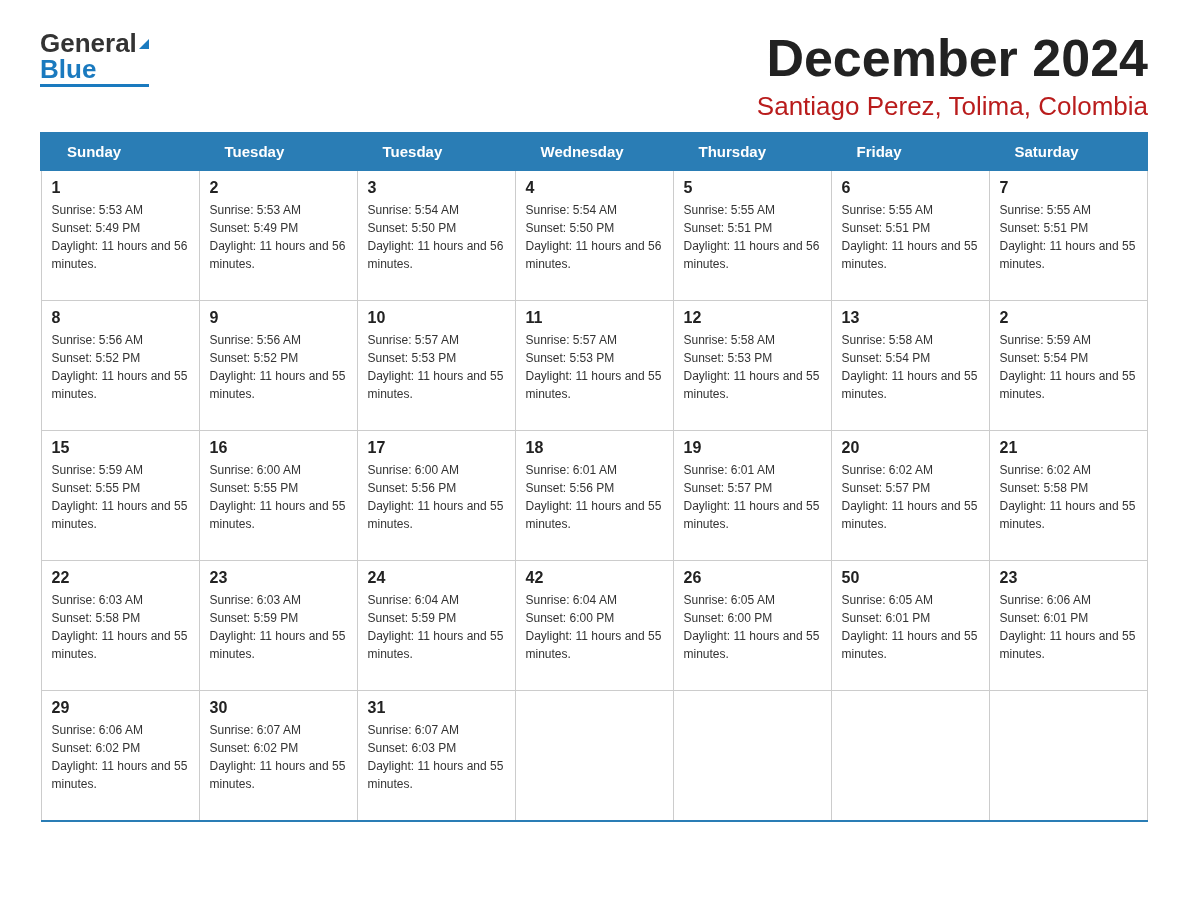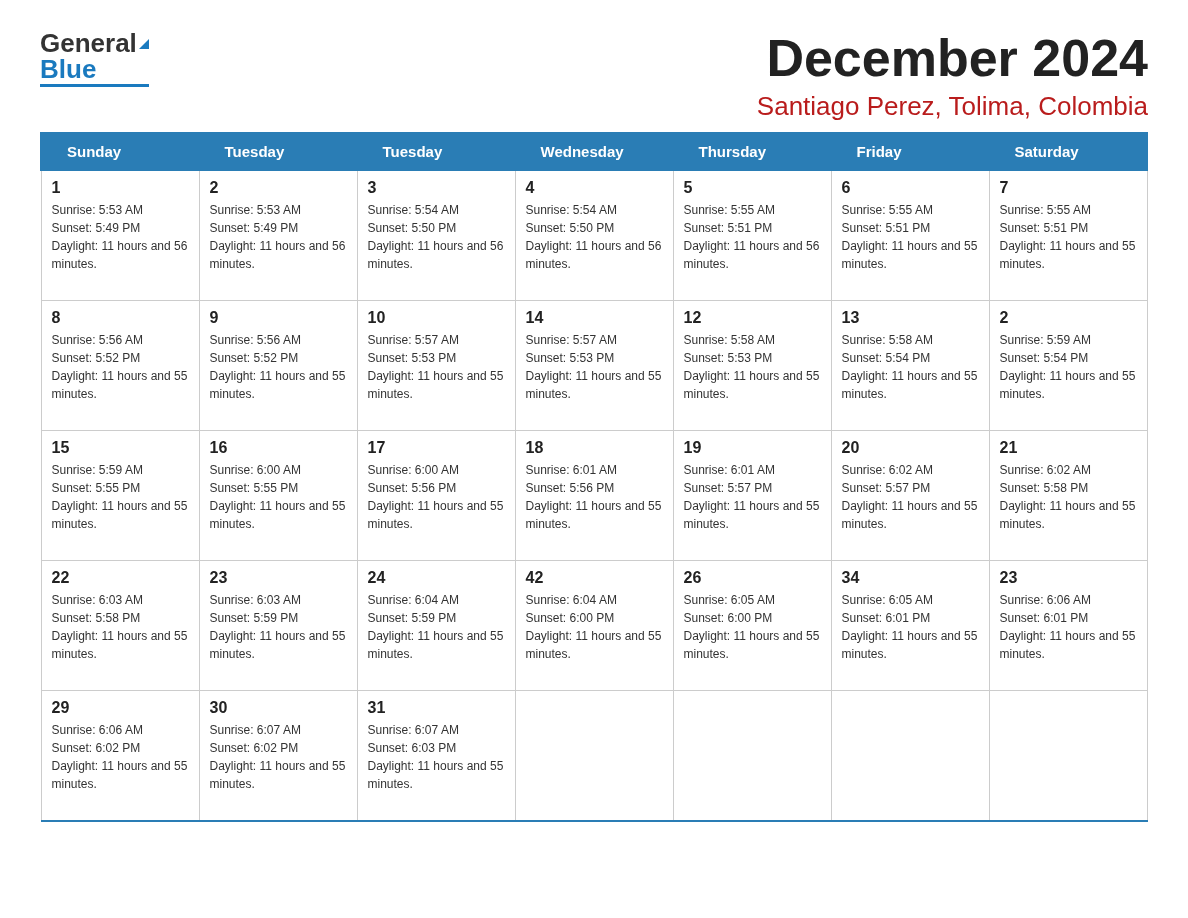--- a/index.html
+++ b/index.html
@@ -201,21 +201,21 @@
           Sunrise: 5:56 AM<br>Sunset: 5:52 PM<br>Daylight: 11 hours and 55 minutes.
         </div>
       </td>
         <td>
         <span class="day-number">10</span>
         <div class="day-info">
           Sunrise: 5:57 AM<br>Sunset: 5:53 PM<br>Daylight: 11 hours and 55 minutes.
         </div>
       </td>
         <td>
-        <span class="day-number">14</span>
+        <span class="day-number">11</span>
         <div class="day-info">
           Sunrise: 5:57 AM<br>Sunset: 5:53 PM<br>Daylight: 11 hours and 55 minutes.
         </div>
       </td>
         <td>
         <span class="day-number">12</span>
         <div class="day-info">
           Sunrise: 5:58 AM<br>Sunset: 5:53 PM<br>Daylight: 11 hours and 55 minutes.
         </div>
       </td>
@@ -301,21 +301,21 @@
           Sunrise: 6:04 AM<br>Sunset: 6:00 PM<br>Daylight: 11 hours and 55 minutes.
         </div>
       </td>
         <td>
         <span class="day-number">26</span>
         <div class="day-info">
           Sunrise: 6:05 AM<br>Sunset: 6:00 PM<br>Daylight: 11 hours and 55 minutes.
         </div>
       </td>
         <td>
-        <span class="day-number">34</span>
+        <span class="day-number">50</span>
         <div class="day-info">
           Sunrise: 6:05 AM<br>Sunset: 6:01 PM<br>Daylight: 11 hours and 55 minutes.
         </div>
       </td>
         <td>
         <span class="day-number">23</span>
         <div class="day-info">
           Sunrise: 6:06 AM<br>Sunset: 6:01 PM<br>Daylight: 11 hours and 55 minutes.
         </div>
       </td>

